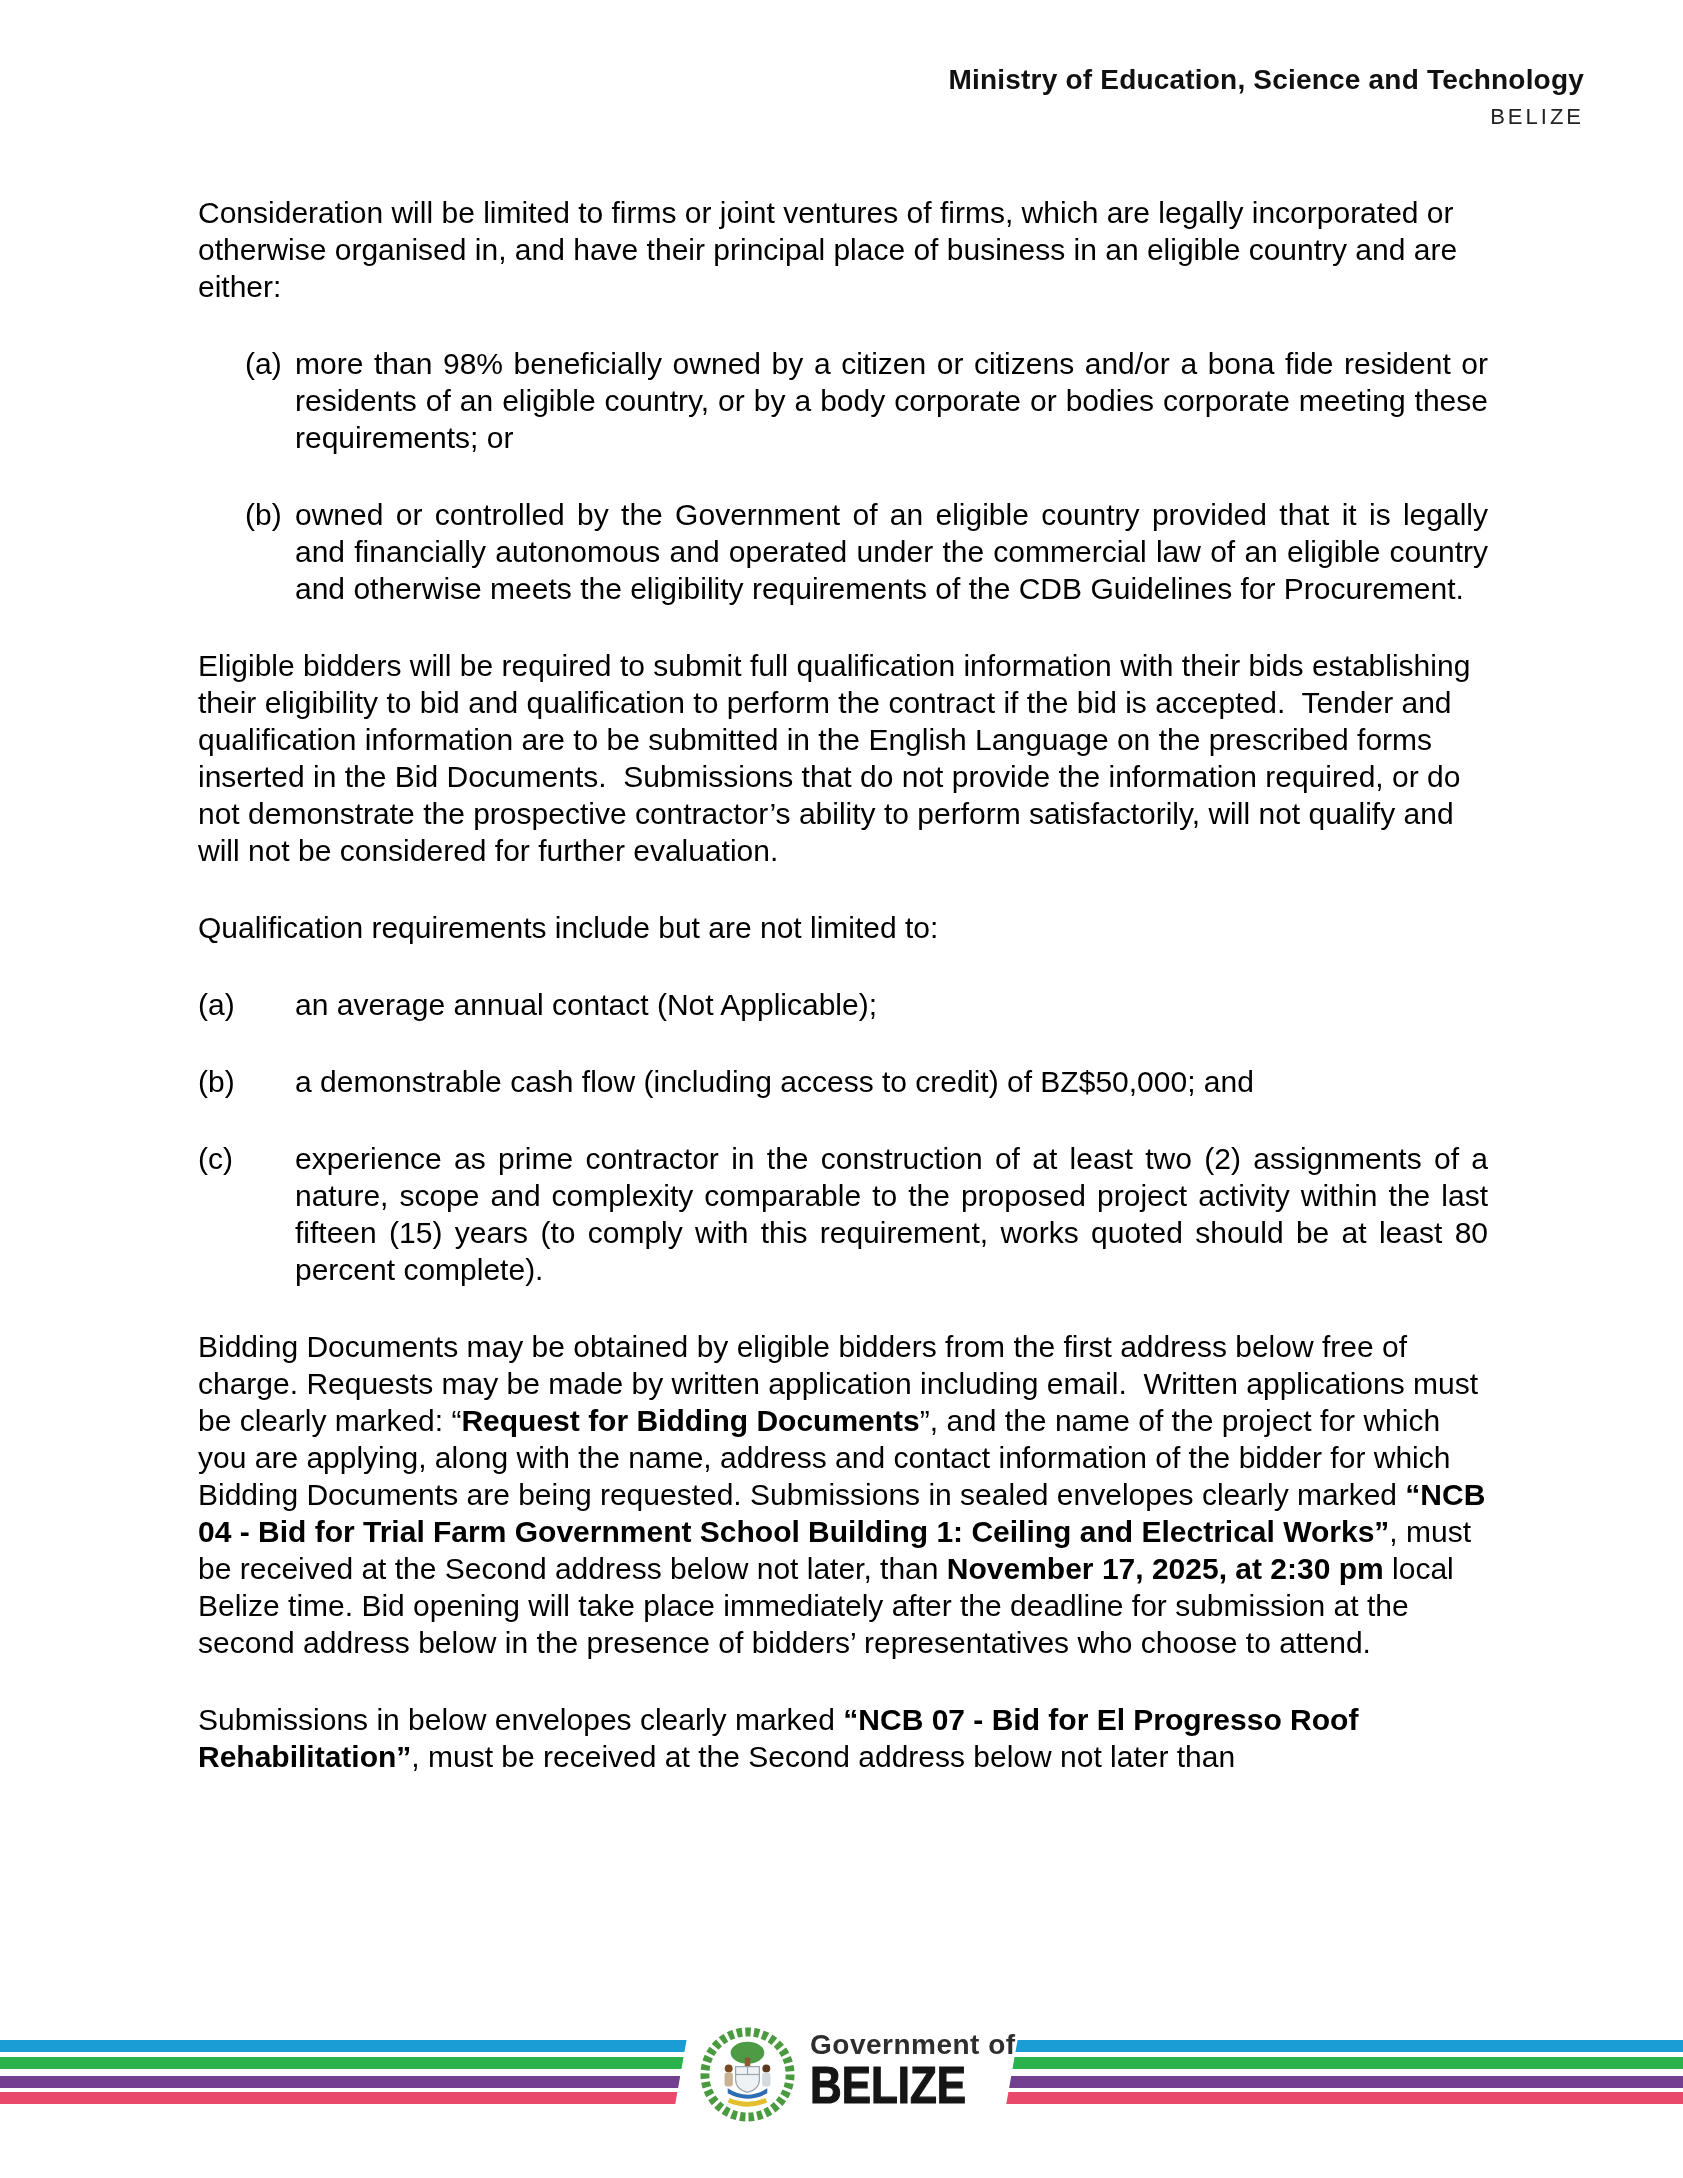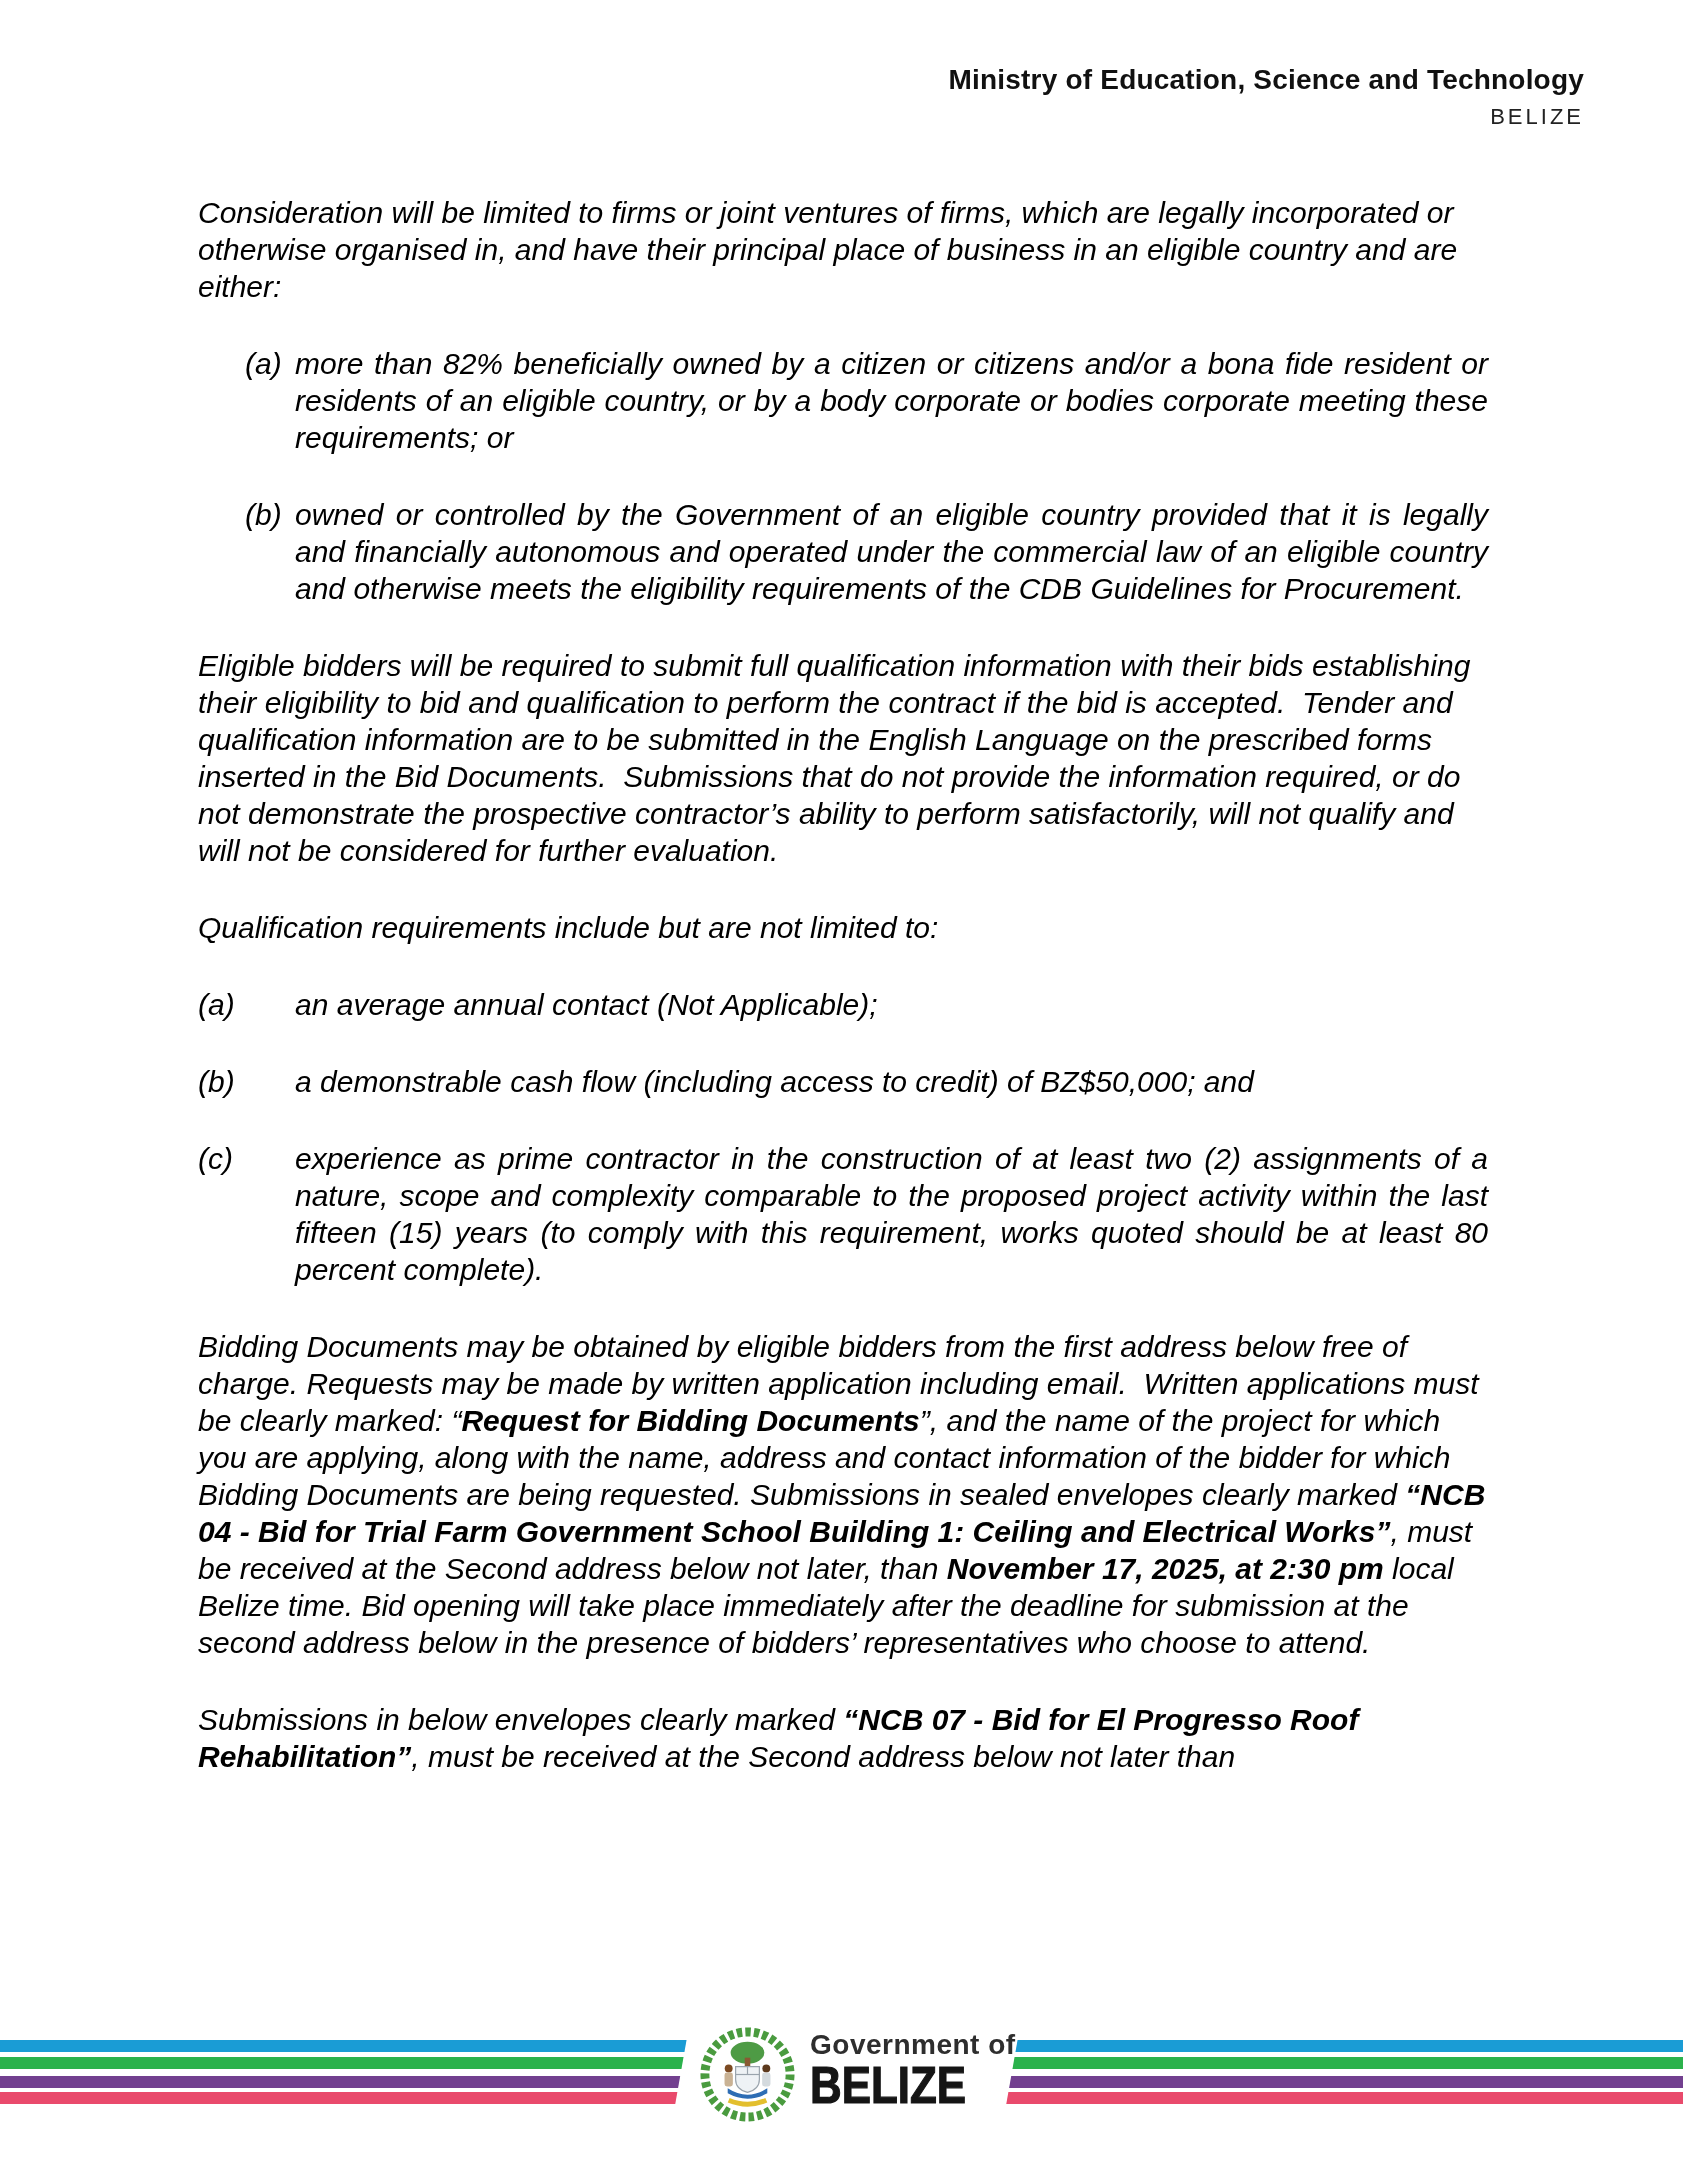--- a/index.html
+++ b/index.html
@@ -8,21 +8,21 @@
     font-family:"Liberation Sans","DejaVu Sans",sans-serif;color:#000;overflow:hidden;
   }
 
   
   .letterhead{position:absolute;top:63px;right:99px;text-align:right;}
   .ministry{font-size:28px;font-weight:700;line-height:34px;color:#111;letter-spacing:0.2px;}
   .country{font-size:22px;font-weight:400;letter-spacing:3px;line-height:28px;margin-top:6px;color:#222;}
 
   
   .doc{position:absolute;left:198px;top:194px;width:1290px;font-size:30px;line-height:37px;}
-  .block{margin:0 0 40px 0;white-space:pre-wrap;font-style:italic;}
+  .block{margin:0 0 40px 0;white-space:pre-wrap;}
   .block.no-gap{margin-bottom:0;}
   .b{font-weight:700;}
   .li{position:relative;}
   .li .li-text{margin-left:97px;}
   .li .marker{position:absolute;top:0;white-space:nowrap;}
   .li.outer .marker{left:47px;}
   .li.flush .marker{left:0;}
   .align-justify{text-align:justify;}
 
   
@@ -43,21 +43,21 @@
 
 <div class="page">
 
   <header class="letterhead">
     <div class="ministry">Ministry of Education, Science and Technology</div>
     <div class="country">BELIZE</div>
   </header>
 
   <main class="doc">
       <div class="block"><span>Consideration will be limited to firms or joint ventures of firms, which are legally incorporated or otherwise organised in, and have their principal place of business in an eligible country and are either:</span></div>
-      <div class="block li outer"><span class="marker">(a)</span><div class="li-text align-justify"><span>more than 82% beneficially owned by a citizen or citizens and/or a bona fide resident or residents of an eligible country, or by a body corporate or bodies corporate meeting these requirements; or</span></div></div>
+      <div class="block li outer"><span class="marker">(a)</span><div class="li-text align-justify"><span>more than 98% beneficially owned by a citizen or citizens and/or a bona fide resident or residents of an eligible country, or by a body corporate or bodies corporate meeting these requirements; or</span></div></div>
       <div class="block li outer"><span class="marker">(b)</span><div class="li-text align-justify"><span>owned or controlled by the Government of an eligible country provided that it is legally and financially autonomous and operated under the commercial law of an eligible country and otherwise meets the eligibility requirements of the CDB Guidelines for Procurement.</span></div></div>
       <div class="block"><span>Eligible bidders will be required to submit full qualification information with their bids establishing their eligibility to bid and qualification to perform the contract if the bid is accepted.  Tender and qualification information are to be submitted in the English Language on the prescribed forms inserted in the Bid Documents.  Submissions that do not provide the information required, or do not demonstrate the prospective contractor’s ability to perform satisfactorily, will not qualify and will not be considered for further evaluation.</span></div>
       <div class="block"><span>Qualification requirements include but are not limited to:</span></div>
       <div class="block li flush"><span class="marker">(a)</span><div class="li-text"><span>an average annual contact (Not Applicable);</span></div></div>
       <div class="block li flush"><span class="marker">(b)</span><div class="li-text"><span>a demonstrable cash flow (including access to credit) of BZ$50,000; and</span></div></div>
       <div class="block li flush"><span class="marker">(c)</span><div class="li-text align-justify"><span>experience as prime contractor in the construction of at least two (2) assignments of a nature, scope and complexity comparable to the proposed project activity within the last fifteen (15) years (to comply with this requirement, works quoted should be at least 80 percent complete).</span></div></div>
       <div class="block"><span>Bidding Documents may be obtained by eligible bidders from the first address below free of charge. Requests may be made by written application including email.  Written applications must be clearly marked: “</span><span class="b">Request for Bidding Documents</span><span>”, and the name of the project for which you are applying, along with the name, address and contact information of the bidder for which Bidding Documents are being requested. Submissions in sealed envelopes clearly marked </span><span class="b">“NCB 04 - Bid for Trial Farm Government School Building 1: Ceiling and Electrical Works”</span><span>, must be received at the Second address below not later, than </span><span class="b">November 17, 2025, at 2:30 pm</span><span> local Belize time. Bid opening will take place immediately after the deadline for submission at the second address below in the presence of bidders’ representatives who choose to attend.</span></div>
       <div class="block"><span>Submissions in below envelopes clearly marked </span><span class="b">“NCB 07 - Bid for El Progresso Roof Rehabilitation”</span><span>, must be received at the Second address below not later than</span></div>
     </main>
 

